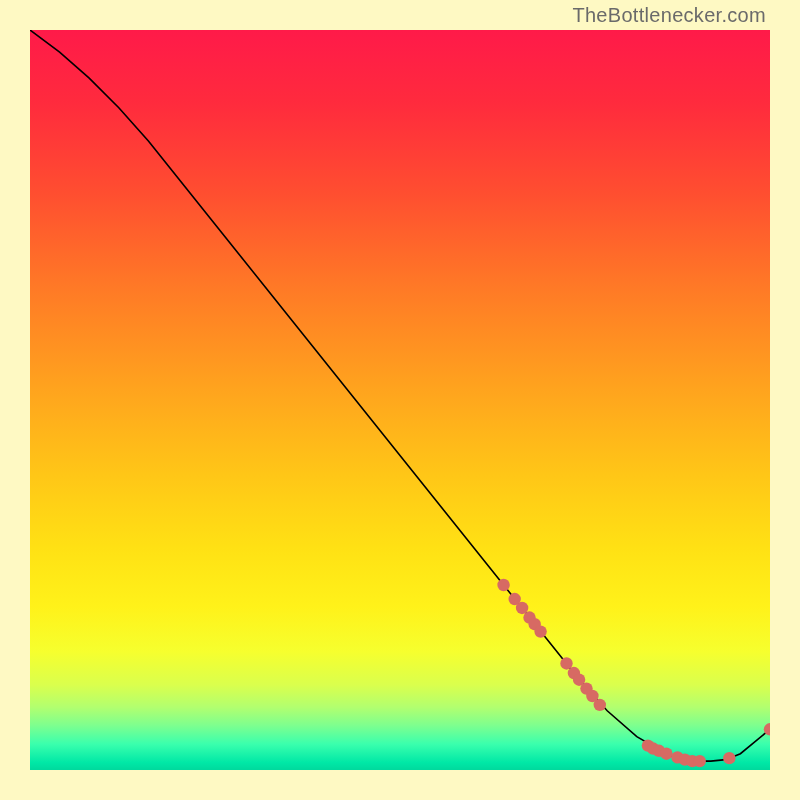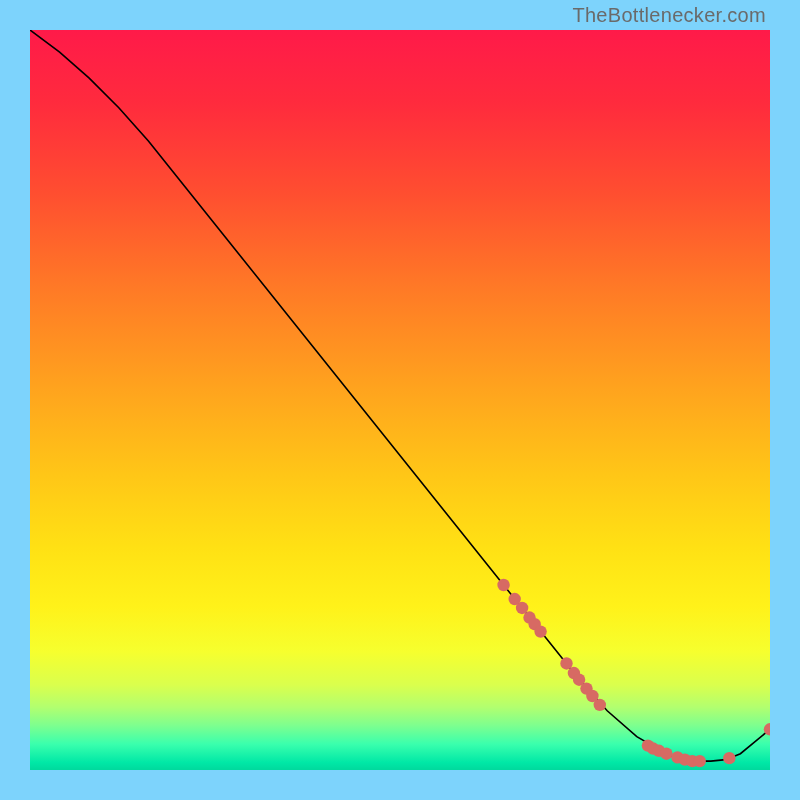--- a/index.html
+++ b/index.html
@@ -8,21 +8,21 @@
     width: 800px;
     height: 800px;
     background: #000;
     overflow: hidden;
     font-family: Arial, Helvetica, sans-serif;
   }
   .stage {
     position: relative;
     width: 800px;
     height: 800px;
-    background: #7dd3fc;
+    background: #fef9c3;
   }
   .plot {
     position: absolute;
     left: 30px;
     top: 30px;
     width: 740px;
     height: 740px;
   }
   .gradient {
     position: absolute;

